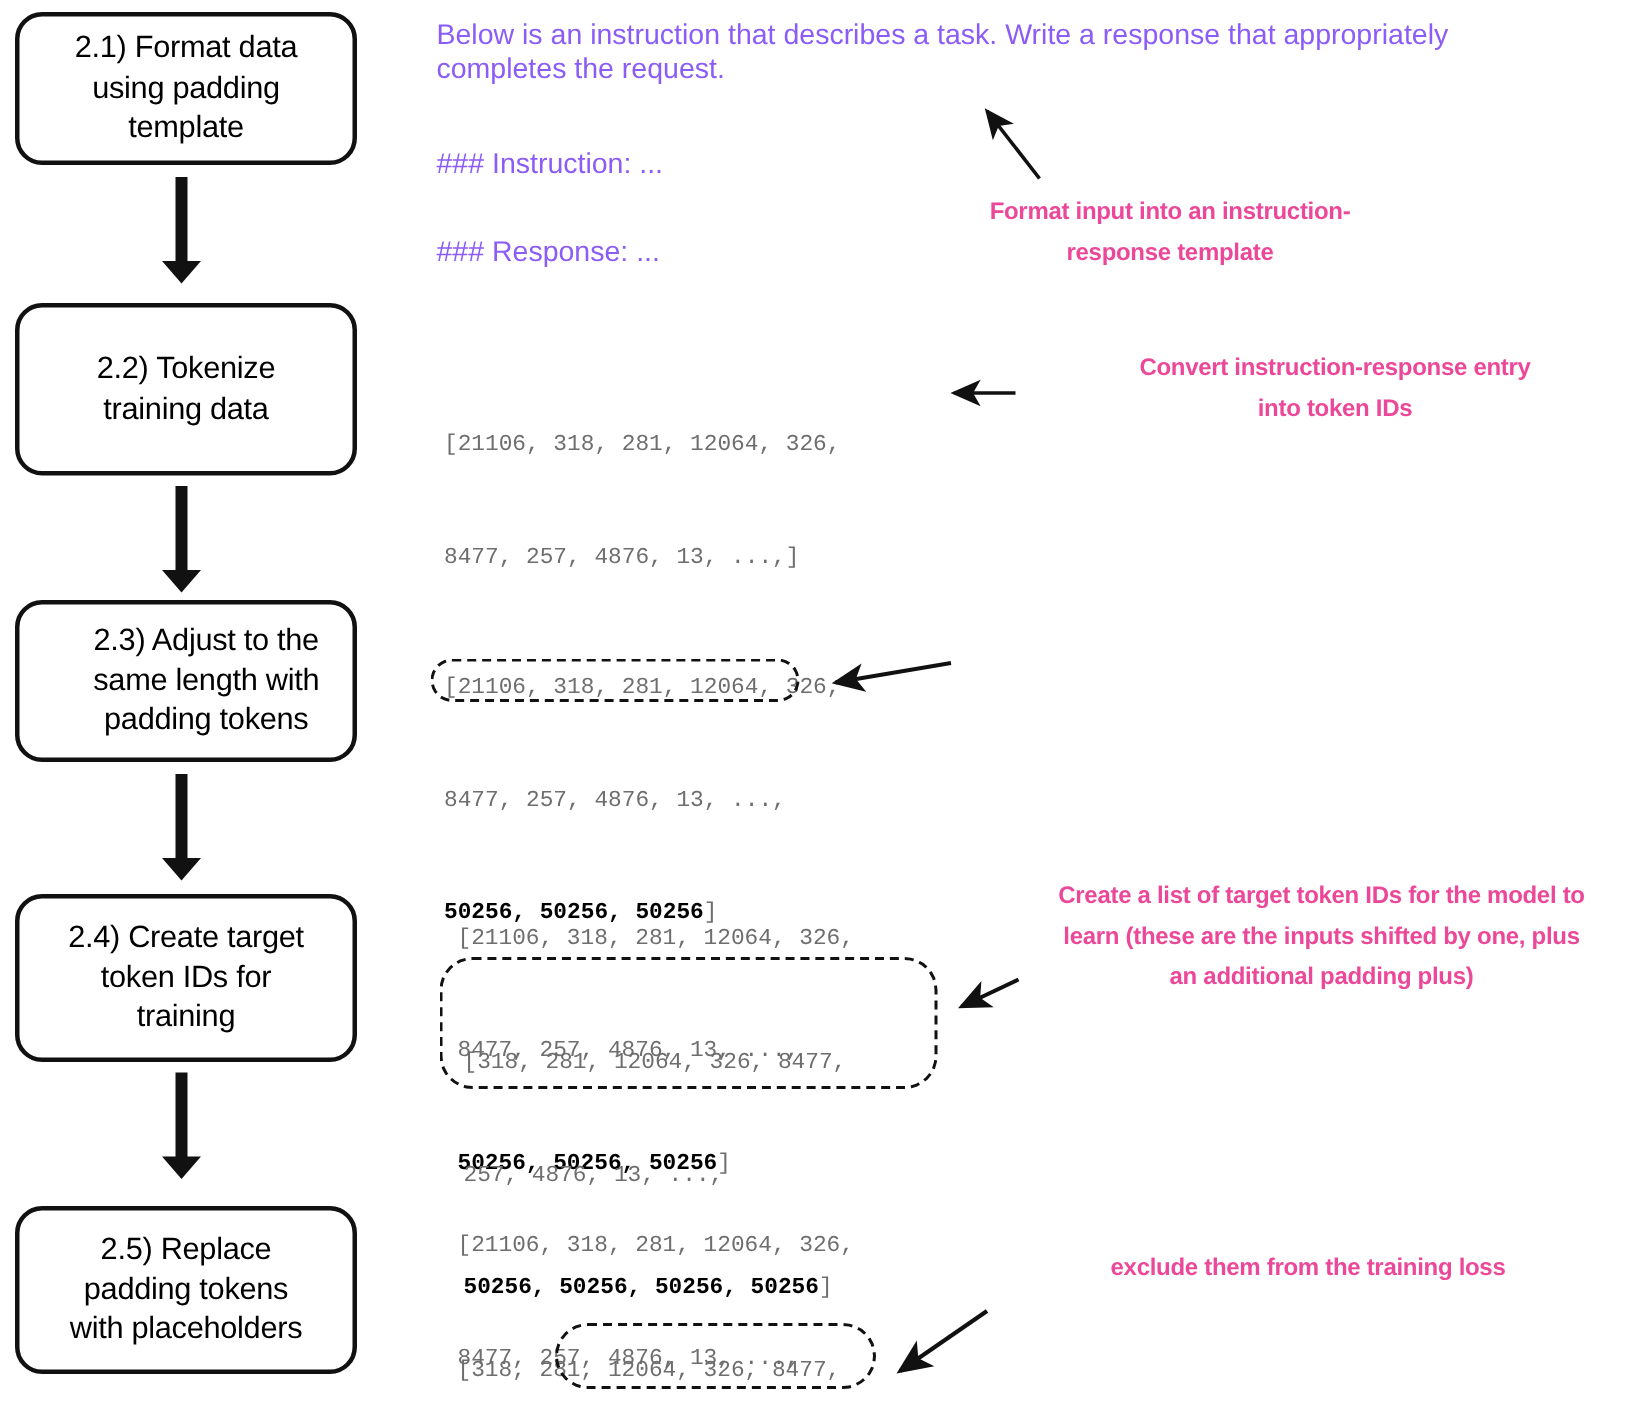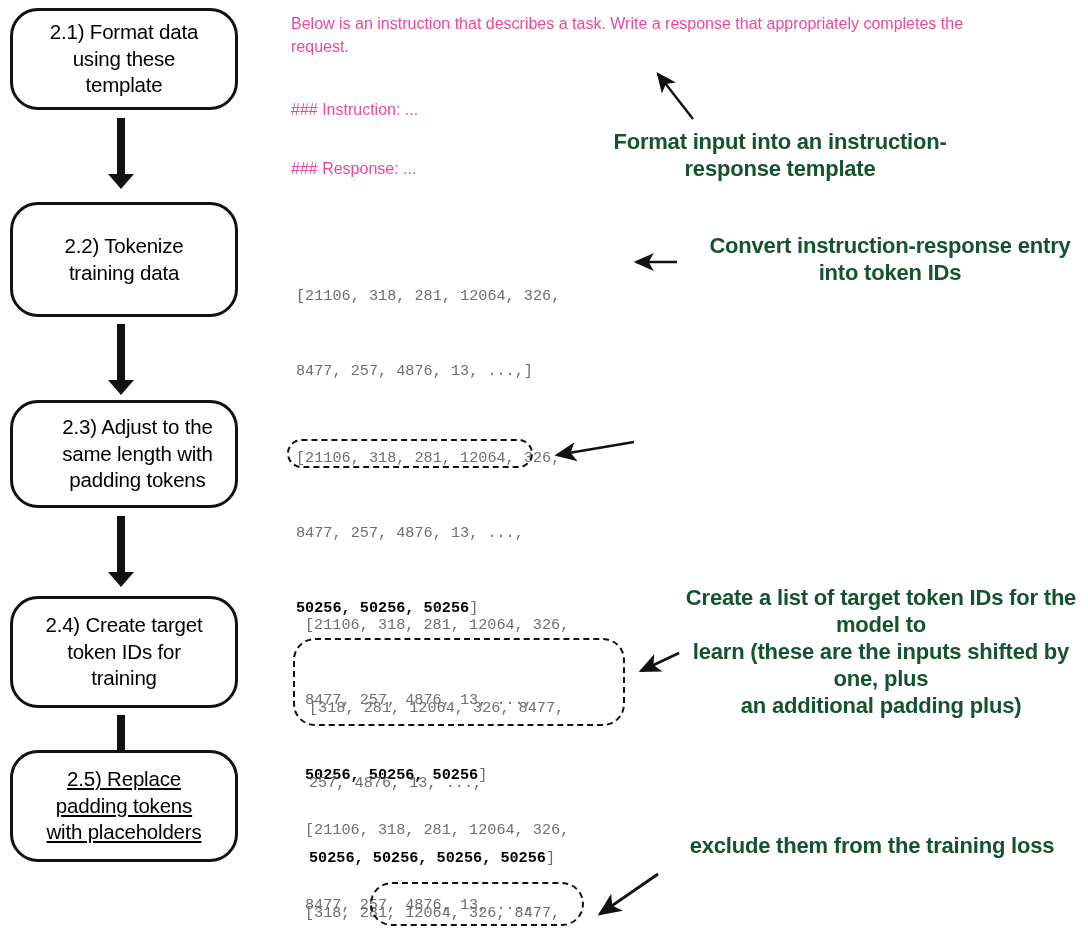--- a/index.html
+++ b/index.html
@@ -5,21 +5,21 @@
   html,body{margin:0;padding:0;background:#ffffff;}
   body{width:1088px;height:942px;overflow:hidden;
        font-family:"Liberation Sans",sans-serif;color:#000;}
   #canvas{position:relative;width:1088px;height:942px;}
 
   
   .flow-box{
     position:absolute;
     box-sizing:border-box;
     border:3px solid #111;
-    border-radius:28px;
+    border-radius:18px;
     background:#fff;
     display:flex;
     align-items:center;
     justify-content:center;
     text-align:center;
     font-family:"Liberation Sans",sans-serif;
     font-size:20.5px;
     line-height:1.30;
     letter-spacing:-0.2px;
     color:#000;
@@ -48,34 +48,34 @@
     white-space:pre;
     color:#6e6e6e;
     letter-spacing:0px;
   }
   .code b{color:#000;font-weight:bold;}
 
   
   .prose{
     position:absolute;
     font-family:"Liberation Sans",sans-serif;
-    font-size:16px;
+    font-size:19px;
     line-height:23px;
-    color:#ec4899;
+    color:#8b5cf6;
   }
 
   
   .anno{
     position:absolute;
     font-family:"Liberation Sans",sans-serif;
     font-weight:bold;
-    font-size:22px;
+    font-size:16px;
     line-height:27px;
     text-align:center;
-    color:#14532d;
+    color:#ec4899;
     letter-spacing:-0.2px;
   }
 
   
   .dashed{
     position:absolute;
     box-sizing:border-box;
     border:2.5px dashed #111;
     border-radius:22px;
     background:transparent;
@@ -86,21 +86,21 @@
   .ptr{position:absolute;overflow:visible;}
 </style>
 </head>
 <body>
 
 <div id="canvas">
 
   <div class="flow-box" style="left:10px;top:8px;width:228px;height:102px;">
     <div>
       <span>2.1) Format data</span>
-      <span>using these</span>
+      <span>using padding</span>
       <span>template</span>
     </div>
   </div>
 
   <div class="v-arrow" style="left:108px;top:118px;height:72px;">
     <div class="shaft" style="height:57px;"></div>
     <div class="head" style="top:56px;"></div>
   </div>
 
   <div class="flow-box" style="left:10px;top:202px;width:228px;height:115px;">
@@ -134,21 +134,21 @@
       <span>token IDs for</span>
       <span>training</span>
     </div>
   </div>
 
   <div class="v-arrow" style="left:108px;top:715px;height:72px;">
     <div class="shaft" style="height:57px;"></div>
     <div class="head" style="top:56px;"></div>
   </div>
 
-  <div class="flow-box" style="left:10px;top:750px;width:228px;height:112px;text-decoration:underline;">
+  <div class="flow-box" style="left:10px;top:804px;width:228px;height:112px;">
     <div>
       <span>2.5) Replace</span>
       <span>padding tokens</span>
       <span>with placeholders</span>
     </div>
   </div>
 
   <div class="prose" style="left:291px;top:12px;width:705px;">Below is an instruction that describes a task. Write a response that appropriately completes the request.</div>
 
   <div class="prose" style="left:291px;top:98px;">### Instruction: ...</div>

